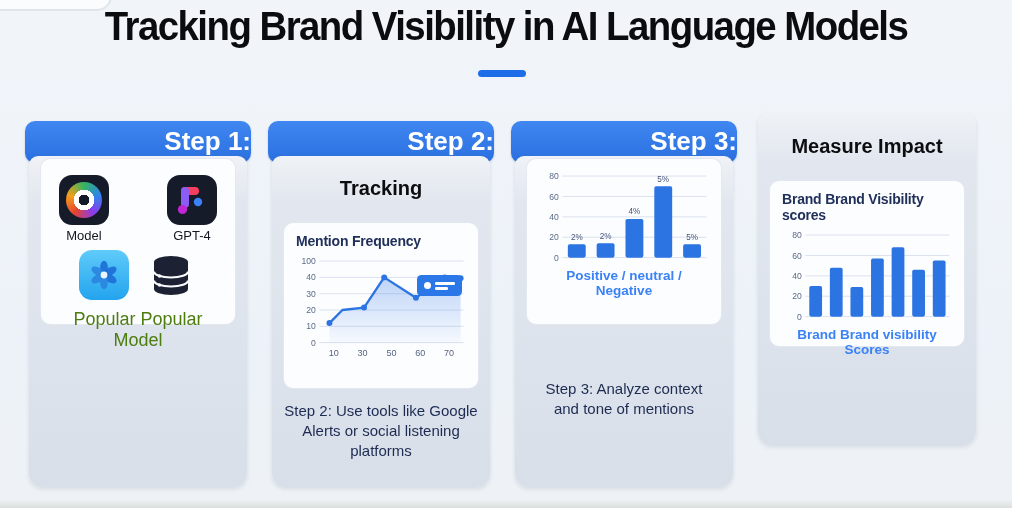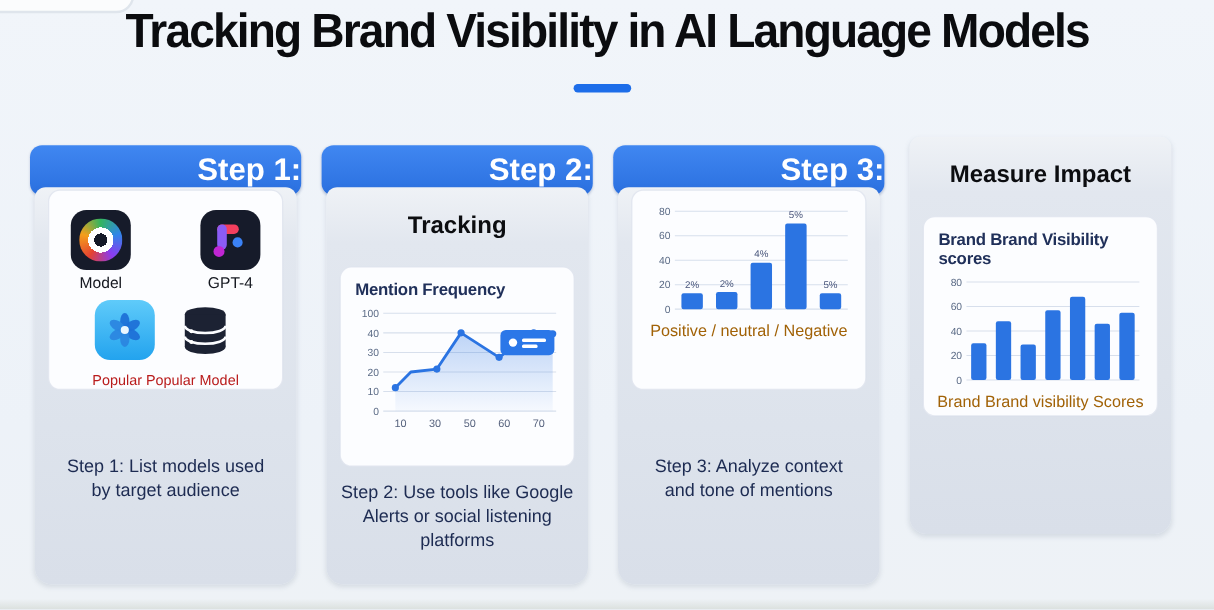--- a/index.html
+++ b/index.html
@@ -36,38 +36,38 @@
   .panel-title { font-size:14px; font-weight:700; color:#20305a; letter-spacing:-0.2px; padding:2px 0 3px 2px; }
   .caption { flex:1; display:flex; align-items:center; justify-content:center; text-align:center;
             padding:0 8px 14px; font-size:15px; font-weight:500; color:#1d2b52; line-height:1.32;
             white-space:pre-line; }
 
   
   .models-row1 { display:flex; justify-content:space-between; padding:8px 5px 0; }
   .model-cell { display:flex; flex-direction:column; align-items:center; width:56px; }
   .model-label { margin-top:3px; font-size:13px; color:#14171f; }
   .models-row2 { display:flex; justify-content:center; gap:16px; margin-top:7px; }
-  .row2-label { text-align:center; font-size:12px; color:#b91c1c; margin-top:3px; }
+  .row2-label { text-align:center; font-size:18px; color:#4d7c0f; margin-top:3px; }
   .icon-tile { width:50px; height:50px; border-radius:13px; background:#161b2a;
             display:flex; align-items:center; justify-content:center; }
   .pinwheel { width:36px; height:36px; border-radius:50%;
             background: radial-gradient(circle, #141927 0 5.5px, #ffffff 5.5px 10.5px, rgba(0,0,0,0) 10.5px),
                         conic-gradient(from 215deg, #e44332, #f59e1b, #34b45f, #2f86e8, #8a3cf0, #e44332); }
   .tile-light { background:linear-gradient(180deg,#5fcbfa 0%, #23a3ee 100%); }
 
   
   .chart-badge { position:absolute; right:16px; top:52px; width:45px; height:21px;
             background:#2b77e8; border-radius:4.5px; }
   .chart-badge .dot { position:absolute; left:7px; top:7px; width:7px; height:7px; border-radius:50%; background:#fff; }
   .chart-badge .l1 { position:absolute; left:18px; top:7px; width:20px; height:2.6px; background:#fff; border-radius:1.3px; }
   .chart-badge .l2 { position:absolute; left:18px; top:12.4px; width:13px; height:2.6px; background:#fff; border-radius:1.3px; }
 
   .chart-wrap { width:100%; }
   .chart-wrap svg { display:block; width:100%; height:auto; }
-  .chart-xlabel { text-align:center; font-size:13.5px; font-weight:400; color:#a16207; margin-top:1px; }
+  .chart-xlabel { text-align:center; font-size:13.5px; font-weight:700; color:#3b82f6; margin-top:1px; }
   svg text { font-family:"Liberation Sans","DejaVu Sans",sans-serif; }
 </style>
 </head>
 <body>
 
 <div class="canvas">
 
   <div class="corner-artifact"></div>
 
   <h1 class="page-title">Tracking Brand Visibility in AI Language Models</h1>
@@ -119,22 +119,20 @@
                 <ellipse cx="26" cy="39" rx="17" ry="6" fill="#1c2233"></ellipse>
                 <path d="M9 21.5 a17 6 0 0 0 34 0" fill="none" stroke="#fbfcff" stroke-width="2.2"></path>
                 <path d="M9 30.5 a17 6 0 0 0 34 0" fill="none" stroke="#fbfcff" stroke-width="2.2"></path>
                 <circle cx="14.5" cy="26" r="1.7" fill="#fff"></circle>
                 <circle cx="14.5" cy="35" r="1.7" fill="#fff"></circle>
               </svg>
             </div>
           </div>
           <div class="row2-label">Popular Popular Model</div>
         </div>
-        <div class="caption">Step 1: List models used
-by target audience</div>
       </div>
     </section>
 
     <section class="card">
       <div class="card-header">Step 2:</div>
       <div class="card-body">
         <div class="card-title">
           <span>Tracking</span>
         </div>
         <div class="panel">

